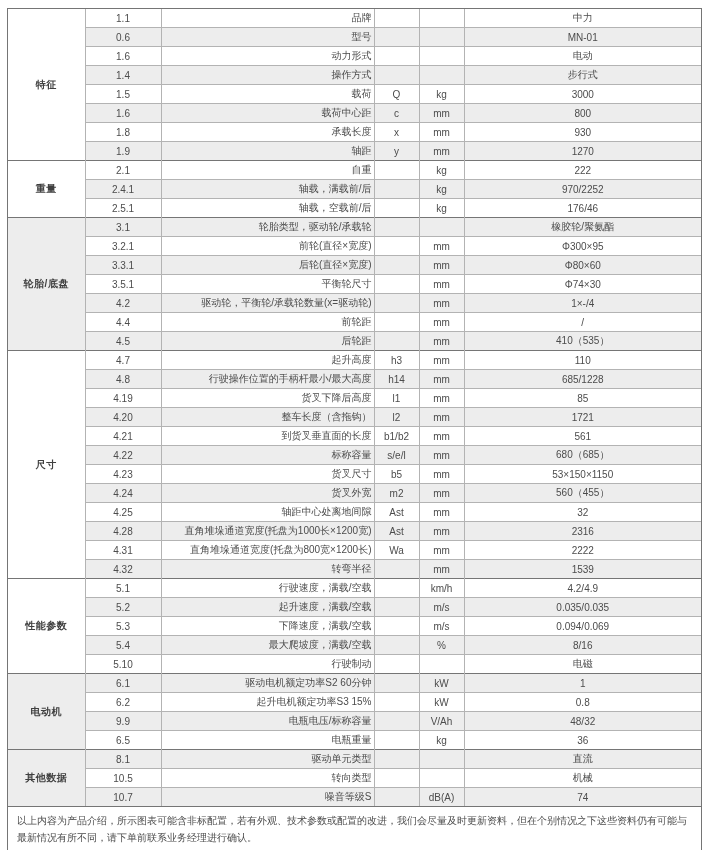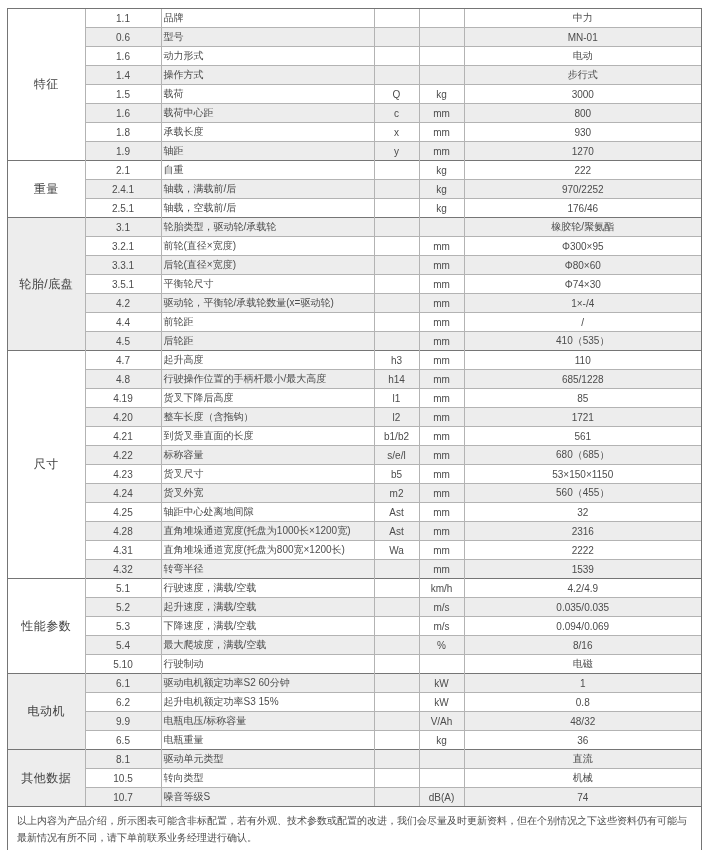--- a/index.html
+++ b/index.html
@@ -29,27 +29,27 @@
     color: #4c4c4c;
     text-align: center;
     vertical-align: middle;
     padding: 0 2px;
     white-space: nowrap;
     overflow: hidden;
     background: #ffffff;
   }
   table.spec tr.alt td { background: #ededed; }
   table.spec td.c-desc {
-    text-align: left;
-    padding-left: 2px;
+    text-align: right;
+    padding-left: 23px;
   }
   table.spec td.cat {
     background: #ffffff;
-    font-weight: normal;
-    font-size: 12px;
+    font-weight: bold;
+    font-size: 10px;
     color: #3f3f3f;
     border-left: none;
     letter-spacing: 0.5px;
   }
   table.spec tr.sec-start td { border-top-color: #757575; }
   table.spec tbody tr:first-child td { border-top: none; }
   .footer-note {
     border-top: 1px solid #757575;
     font-size: 10px;
     color: #4c4c4c;

